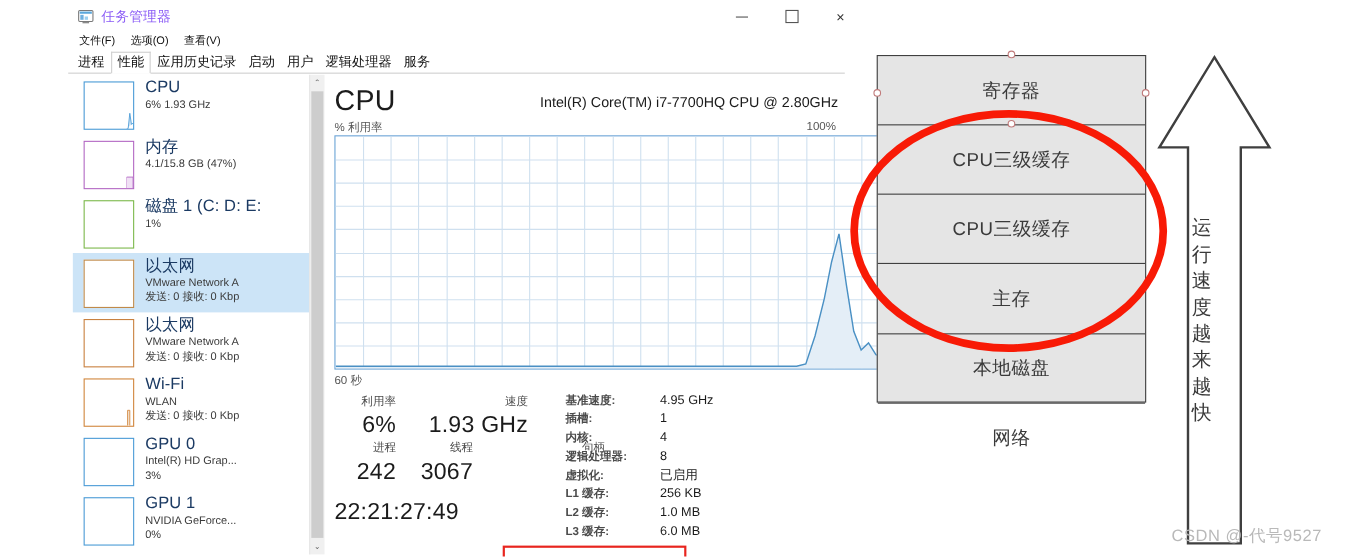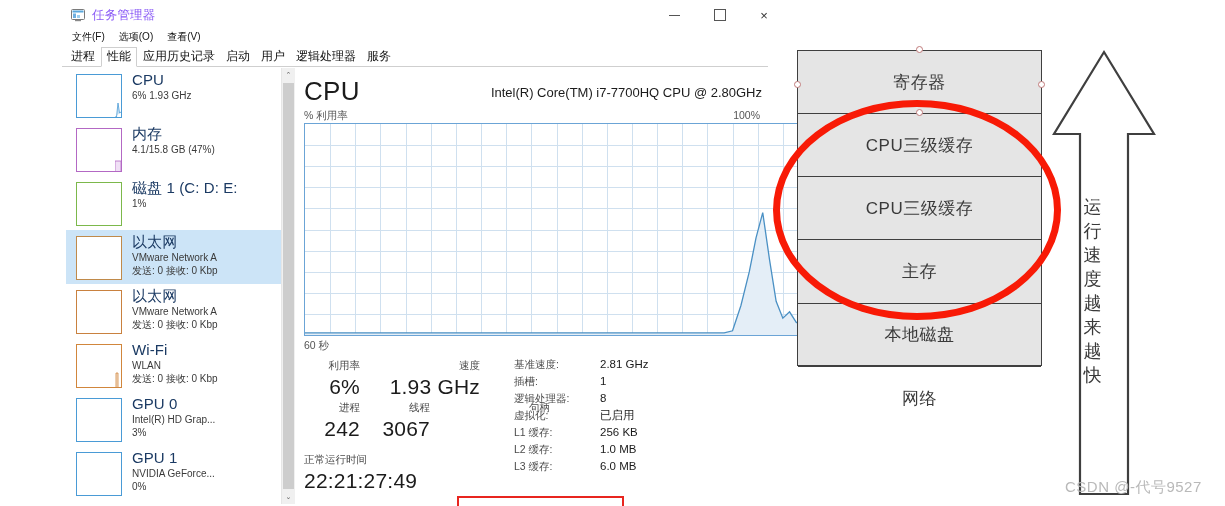--- a/index.html
+++ b/index.html
@@ -281,21 +281,21 @@
     left: 212px;
     top: 288px;
     width: 250px;
   }
   .kv {
     display: flex;
     line-height: 17px;
     font-size: 10.5px;
     color: #4b4b4b;
   }
-  .kv .k { width: 86px; }
+  .kv .k { width: 86px; font-weight: bold; }
   .kv .v { color: #1b1b1b; }
   .kv.big .v { font-size: 11.5px; }
   #cache-highlight {
     position: absolute;
     left: 155px;
     top: 428px;
     width: 167px;
     height: 64px;
     border: 2px solid #e8251f;
     box-sizing: border-box;
@@ -588,33 +588,36 @@
         </div>
         <div class="stat-col c-thread">
           <div class="stat-lbl">线程</div>
           <div class="stat-val">3067</div>
         </div>
         <div class="stat-col c-handle">
           <div class="stat-lbl">句柄</div>
         </div>
       </div>
       <div id="uptime-block">
-        <div class="stat-lbl">正常运行时间</div>
         <div class="stat-val">22:21:27:49</div>
       </div>
     </div>
 
     <div id="stats-right">
       <div class="kv big">
         <span class="k">基准速度:</span>
-        <span class="v">2.81 GHz</span>
+        <span class="v">4.95 GHz</span>
       </div>
       <div class="kv big">
         <span class="k">插槽:</span>
         <span class="v">1</span>
+      </div>
+      <div class="kv big">
+        <span class="k">内核:</span>
+        <span class="v">4</span>
       </div>
       <div class="kv big">
         <span class="k">逻辑处理器:</span>
         <span class="v">8</span>
       </div>
       <div class="kv big">
         <span class="k">虚拟化:</span>
         <span class="v">已启用</span>
       </div>
       <div class="kv big">

